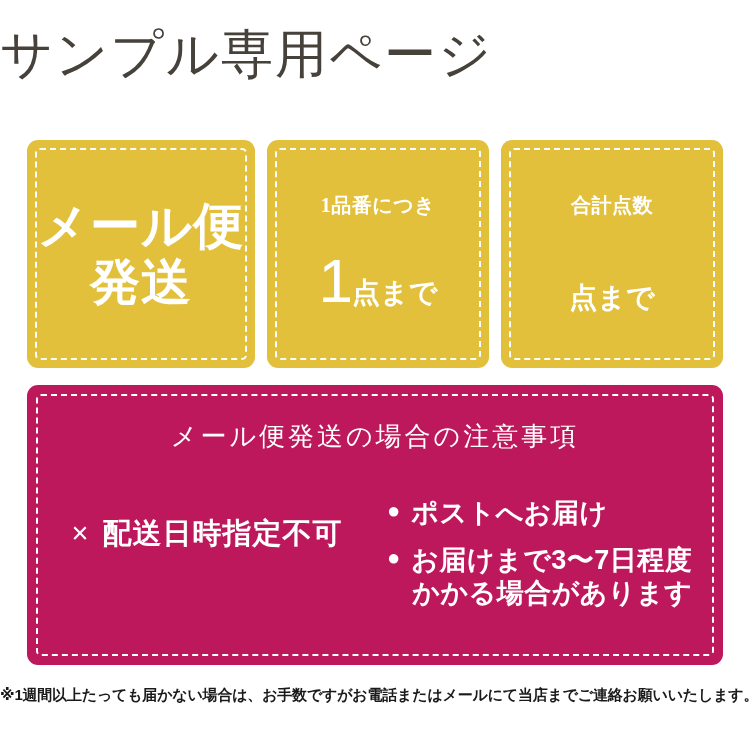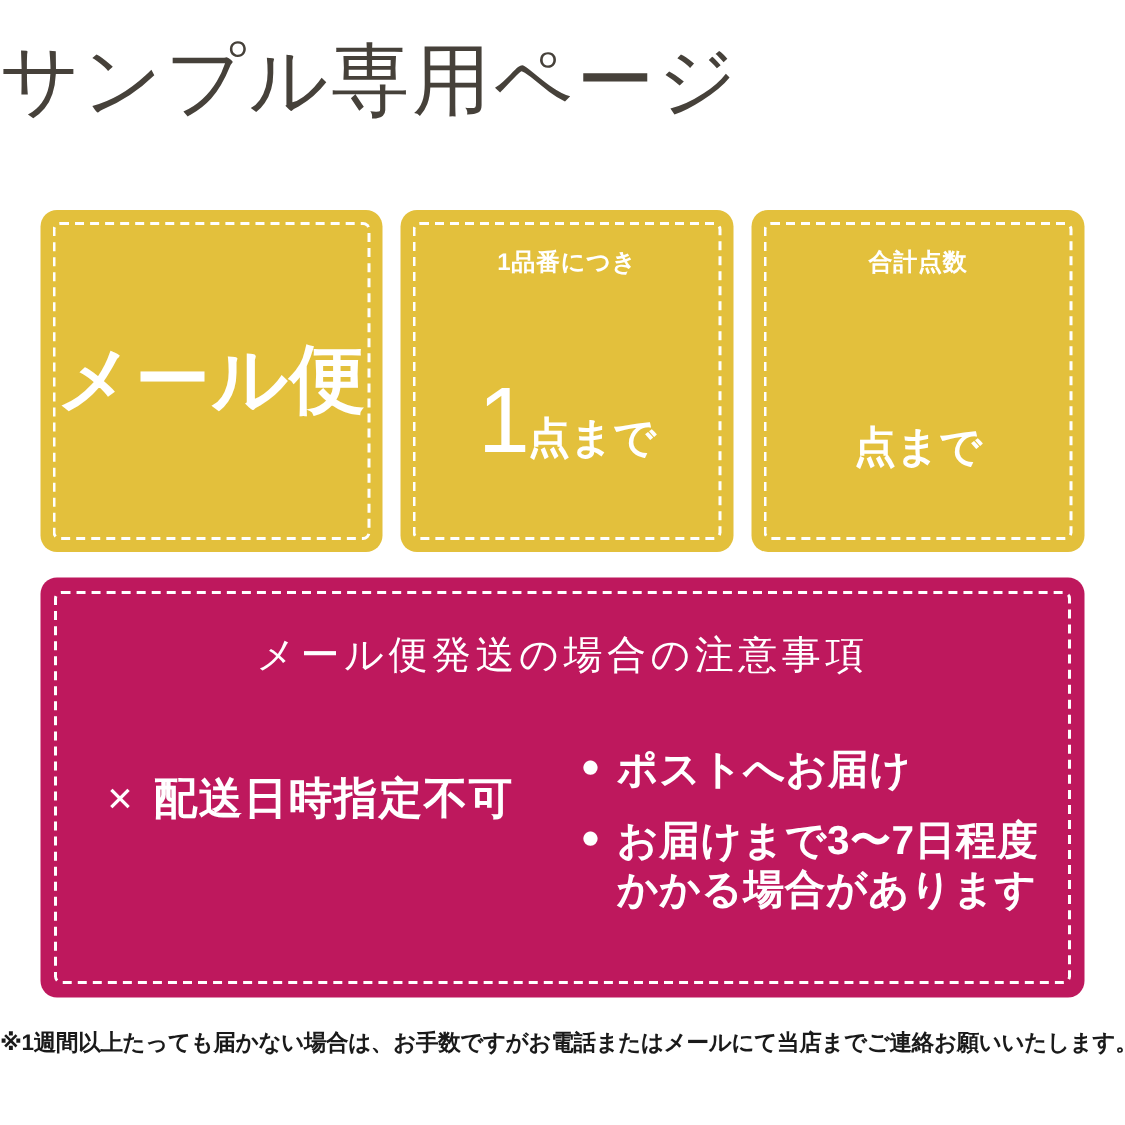--- a/index.html
+++ b/index.html
@@ -83,24 +83,25 @@
   }
   .mail-line2 {
     font-size: 50px;
     font-weight: 700;
     line-height: 1.08;
     letter-spacing: 1px;
   }
 
   
   .card-head {
-    font-size: 16px;
+    font-size: 20px;
     font-weight: 700;
     letter-spacing: 0.5px;
-    margin-top: 25px;
+    margin-top: 52px;
+    font-family: Liberation Serif, serif;
   }
   .card-value {
     margin-top: auto;
     margin-bottom: 56px;
     display: flex;
     align-items: baseline;
     justify-content: center;
     white-space: nowrap;
   }
   .card-num {
@@ -192,20 +193,21 @@
     font-size: 22px;
     line-height: 1.25;
     margin-right: 11px;
     flex: none;
   }
   .bullet-text {
     font-size: 27px;
     font-weight: 700;
     line-height: 1.22;
     letter-spacing: 0.5px;
+    text-align: right;
   }
   .bullet-text .l2 { display: block; }
 
   
   .footnote {
     position: absolute;
     left: 0;
     top: 686px;
     width: 750px;
     text-align: center;
@@ -220,20 +222,21 @@
 <body>
 
 <div class="page-title">サンプル専用ページ</div>
 
 <div class="card-row">
 
   <div class="card card-mail">
     <div class="dash-frame"></div>
     <div class="card-inner">
       <div class="mail-line1">メール便</div>
+      <div class="mail-line2">発送</div>
     </div>
   </div>
 
   <div class="card card-per">
     <div class="dash-frame"></div>
     <div class="card-inner">
       <div class="card-head">1品番につき</div>
       <div class="card-value">
         <span class="card-num">1</span>
         <span class="card-unit">点まで</span>

